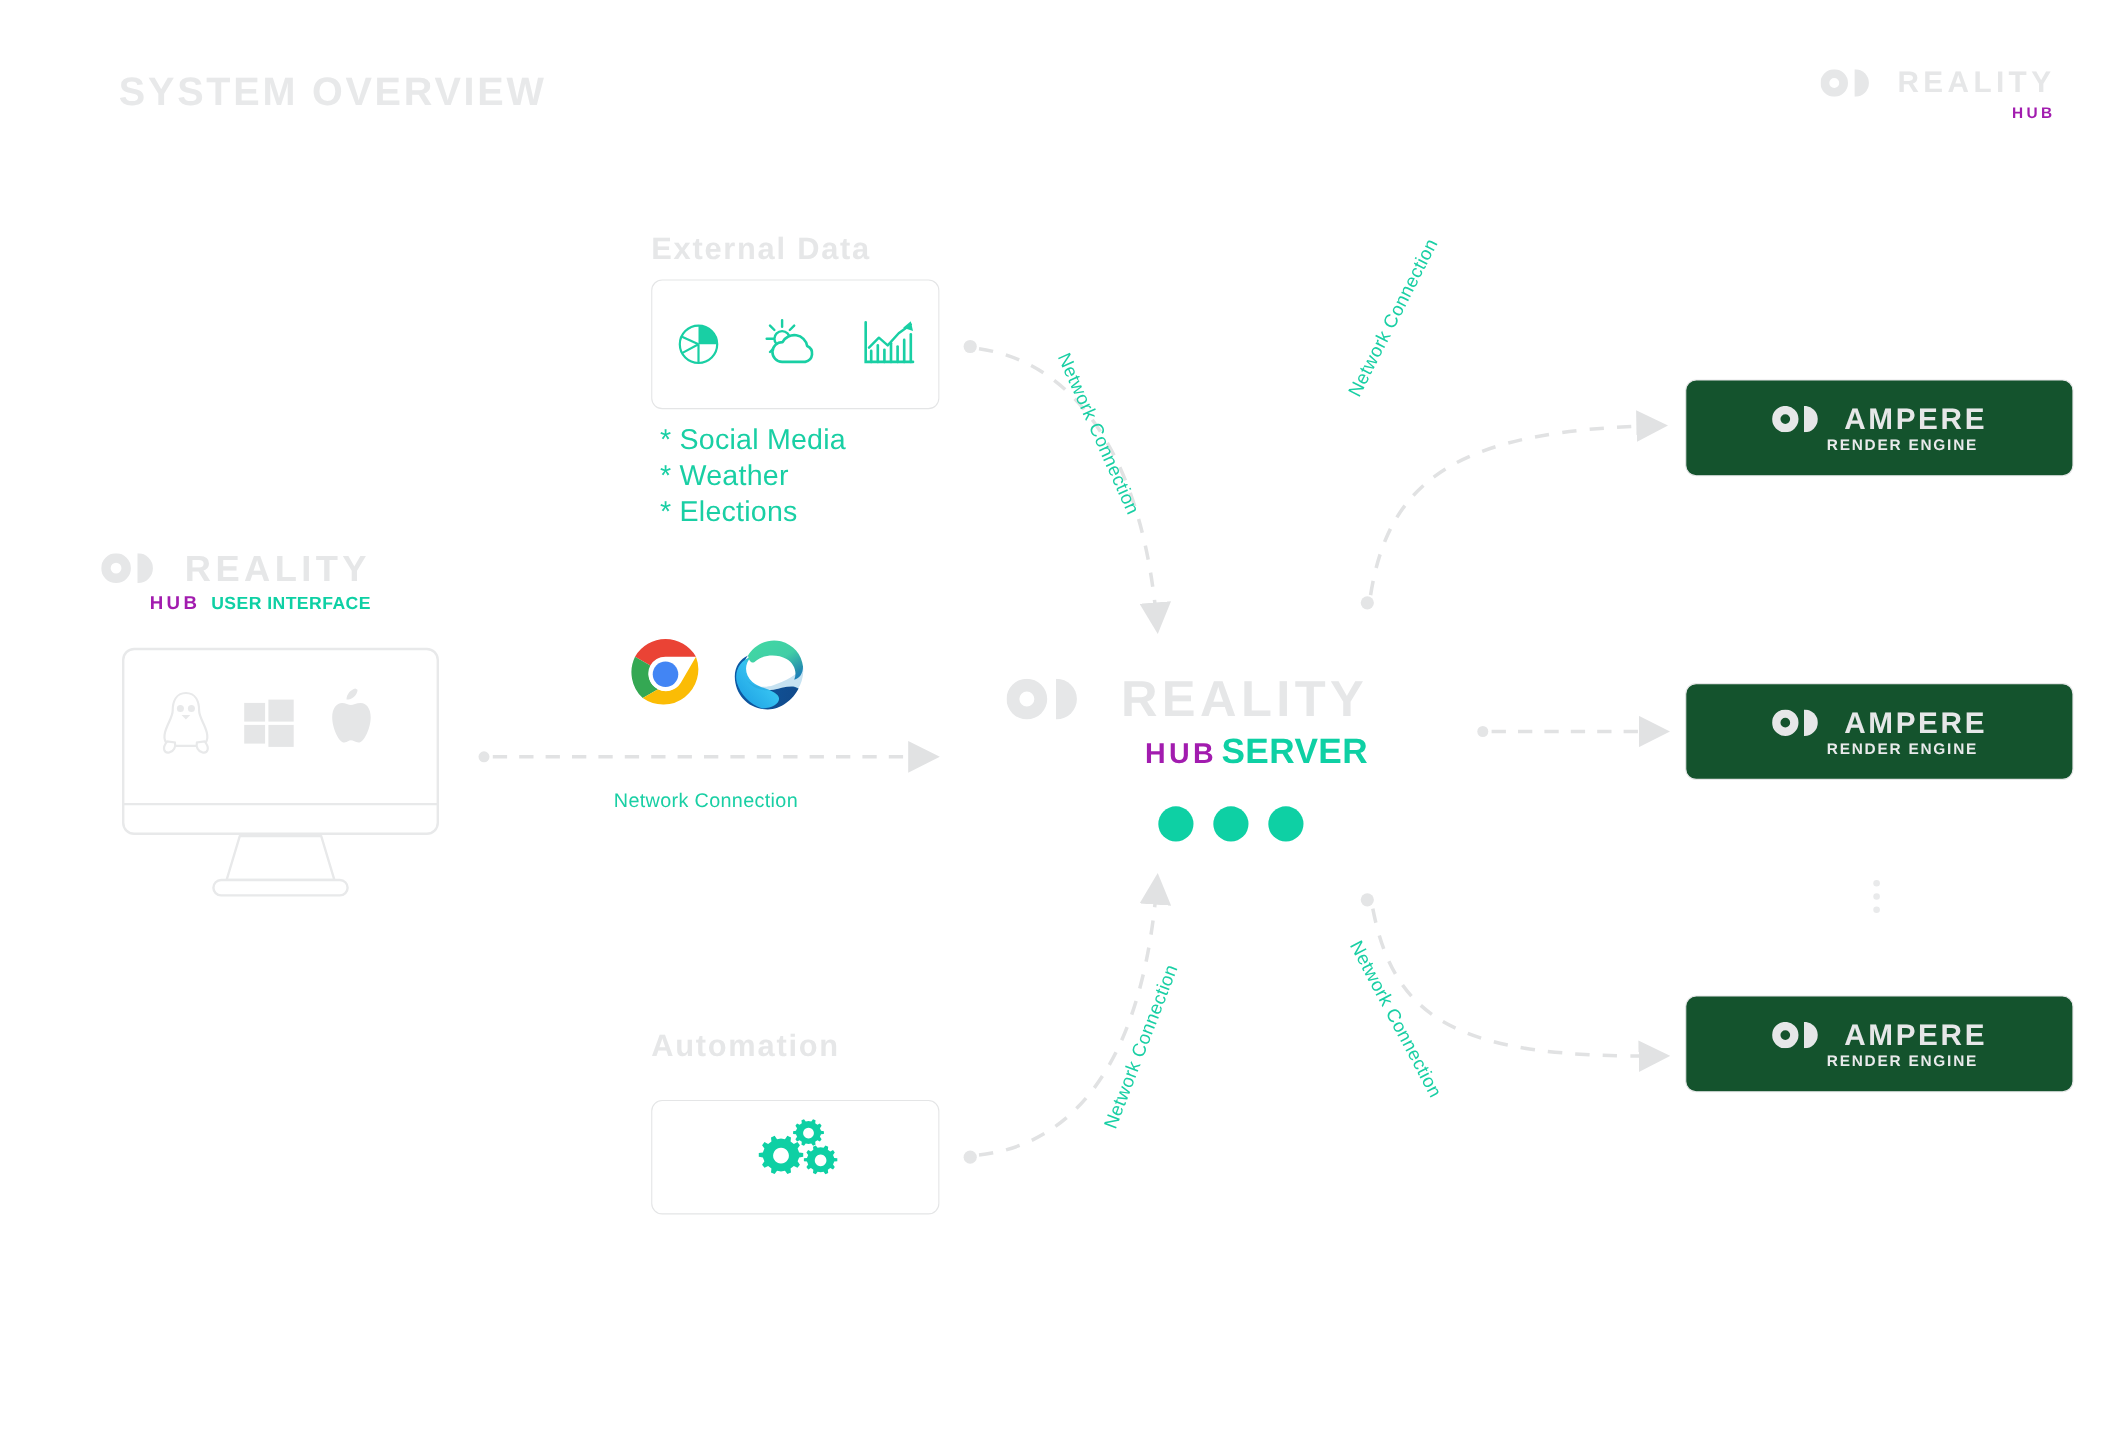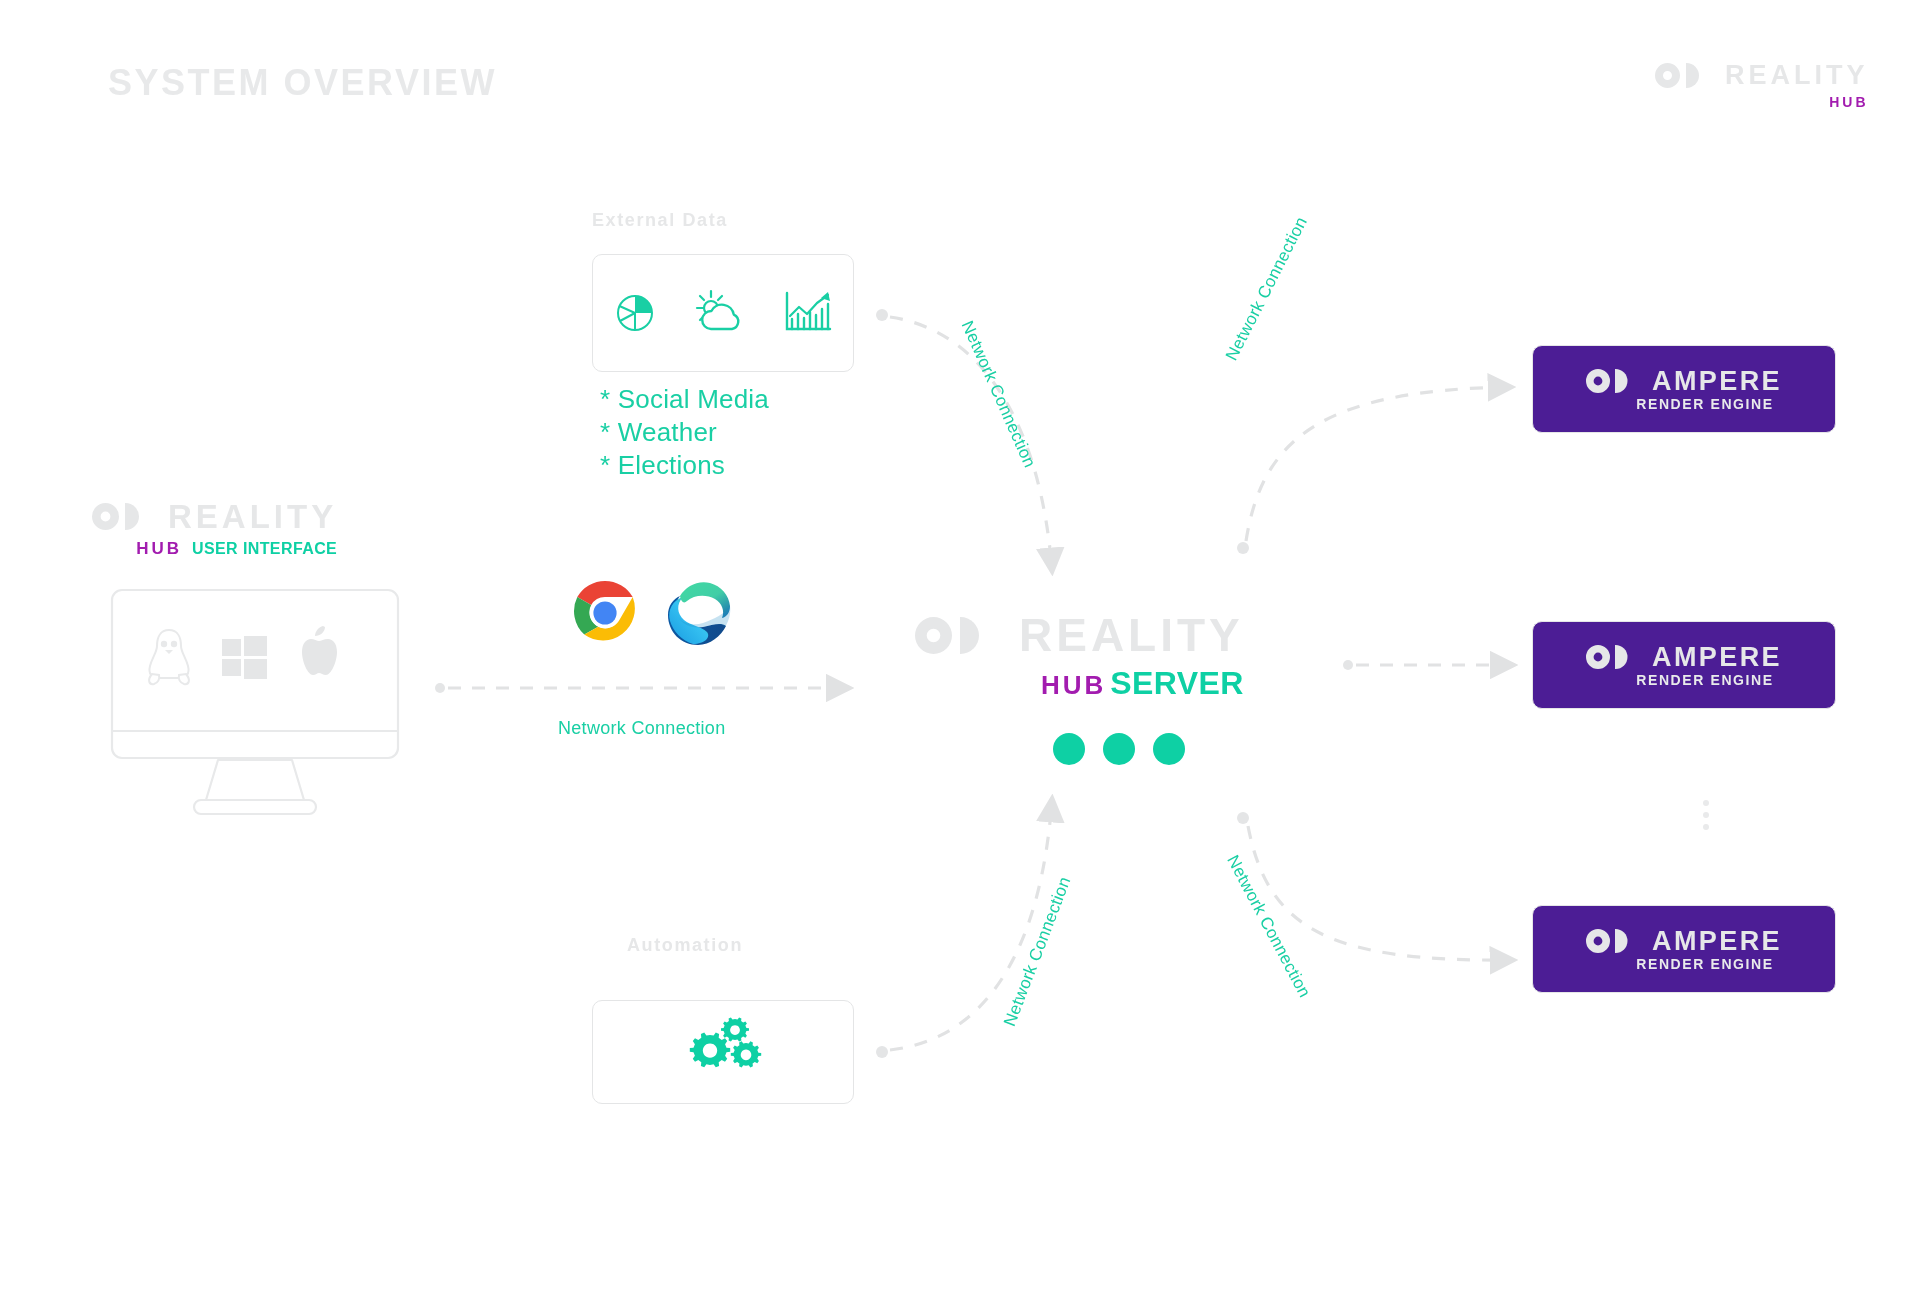--- a/index.html
+++ b/index.html
@@ -85,27 +85,27 @@
     width: 32px; height: 32px;
     border-radius: 50%;
     background: #0ed0a4;
   }
 
   
   #monitor { left: 110px; top: 588px; }
 
   
   .section-heading {
-    font-size: 18px;
+    font-size: 28px;
     font-weight: bold;
     letter-spacing: 1.6px;
     color: #e6e7e8;
   }
   #external-data-heading { left: 592px; top: 210px; }
-  #automation-heading    { left: 592px; top: 935px; margin-left: 35px; }
+  #automation-heading    { left: 592px; top: 935px; }
 
   
   .icon-card {
     border: 1px solid #e4e5e6;
     border-radius: 10px;
     background: #fff;
     display: flex;
     align-items: center;
     justify-content: center;
     gap: 34px;
@@ -128,25 +128,25 @@
   
   #browsers {
     left: 572px; top: 580px;
     display: flex;
     gap: 28px;
     align-items: center;
   }
 
   
   .ampere-box {
-    width: 304px;
+    width: 353px;
     height: 88px;
     border: 1px solid #e5e6e7;
     border-radius: 10px;
-    background: #4c1d95;
+    background: #14532d;
     box-sizing: border-box;
     display: flex;
     flex-direction: column;
     align-items: center;
     justify-content: center;
     gap: 2px;
   }
   .ampere-row { display: flex; align-items: center; gap: 14px; }
   .ampere-word {
     font-size: 27px;

